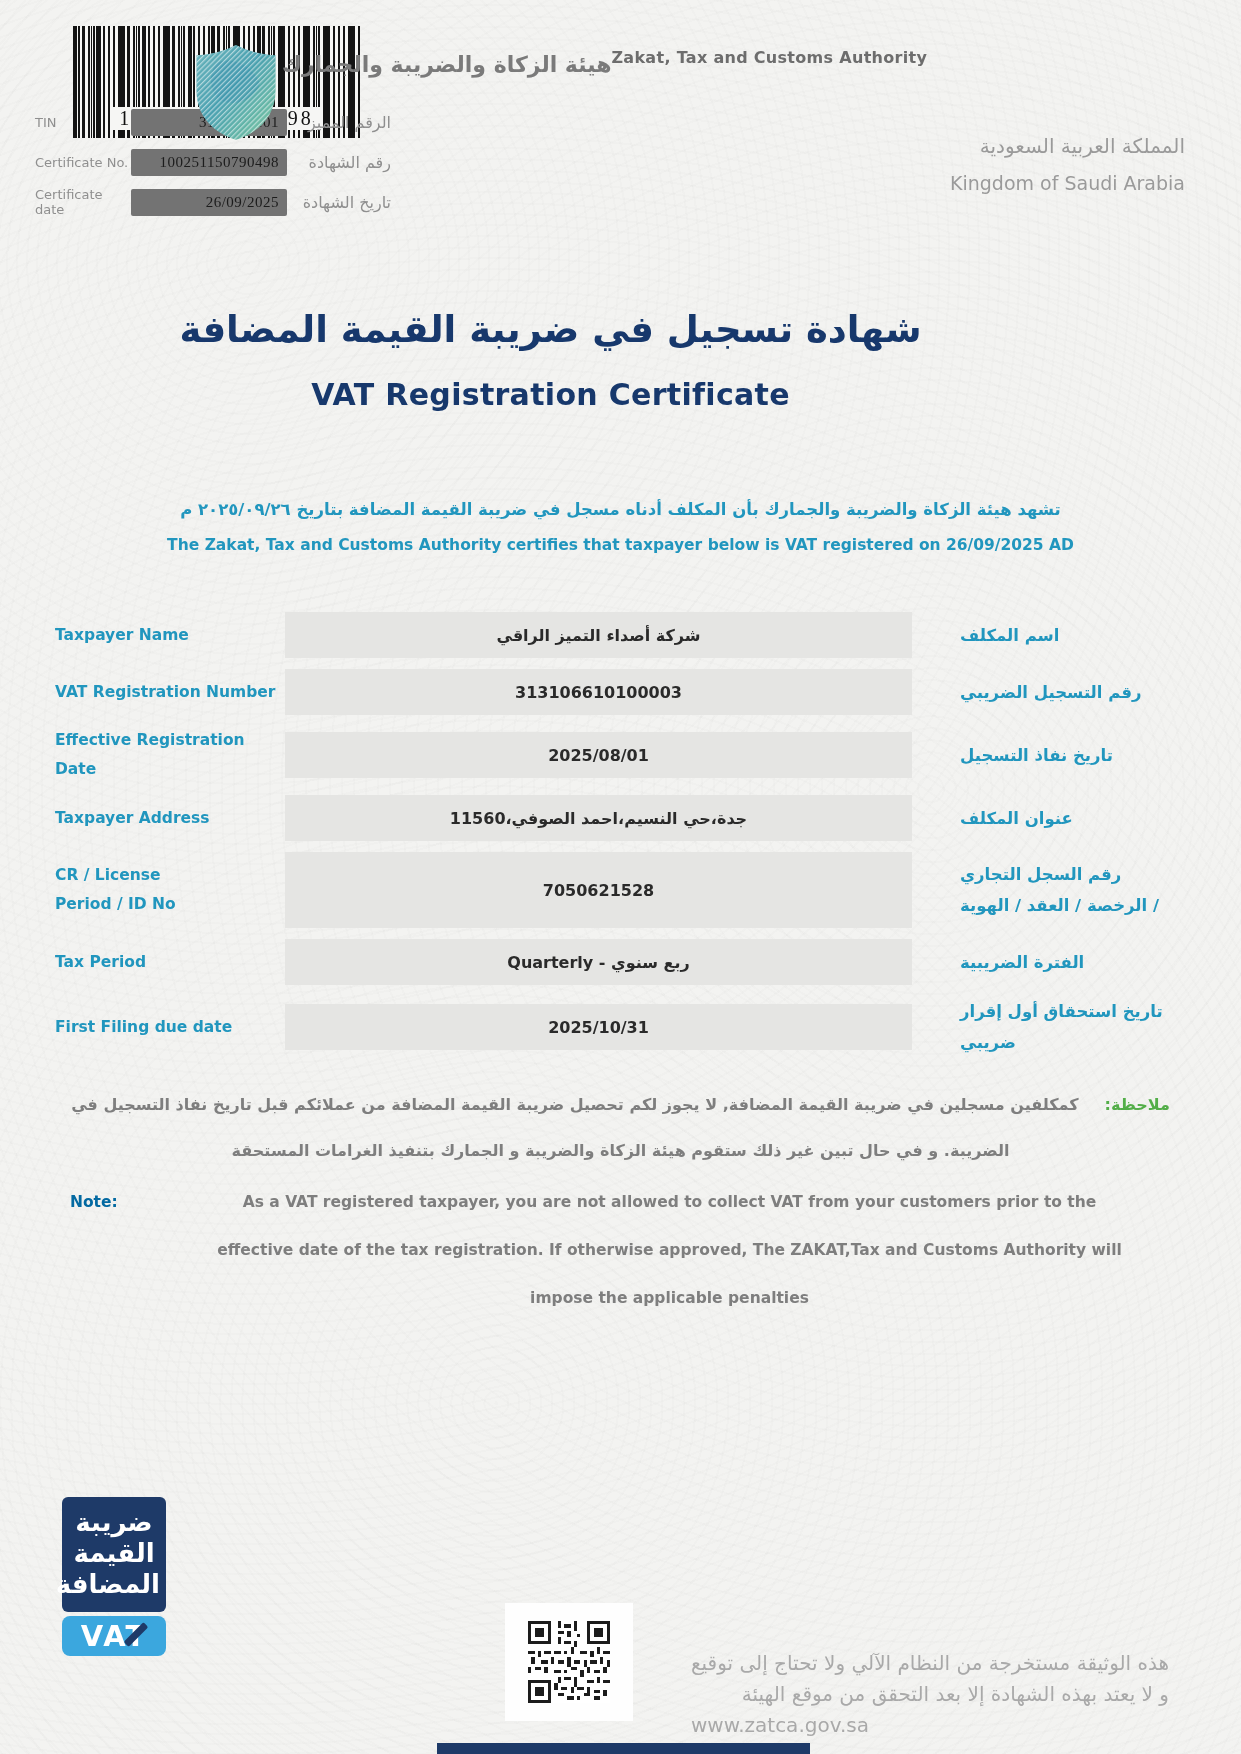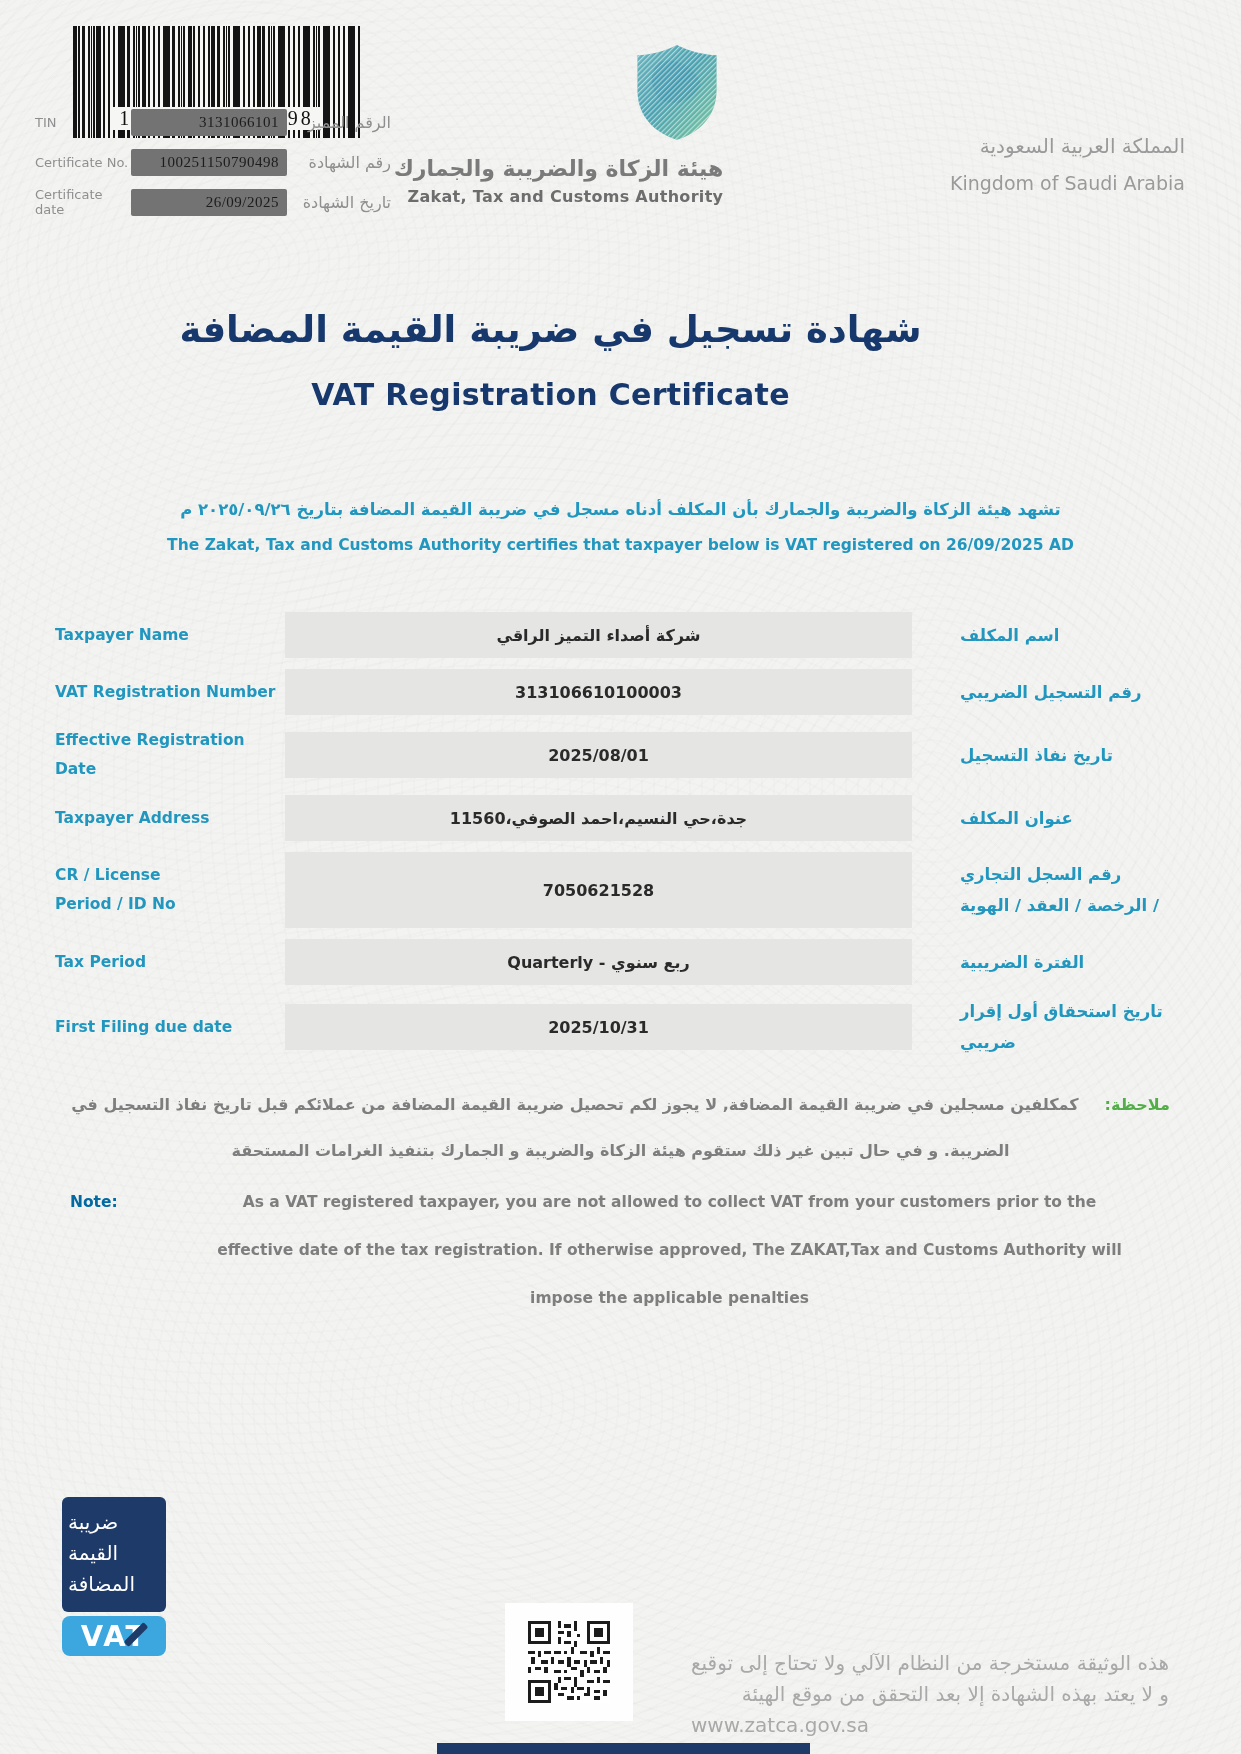--- a/index.html
+++ b/index.html
@@ -38,21 +38,21 @@
   .meta-label-en{width:96px;font-size:13px;color:#8f8f8f;}
   .meta-box{
     width:156px;height:27px;background:#737373;border-radius:2px;
     display:flex;align-items:center;justify-content:flex-end;padding-right:8px;box-sizing:border-box;
     font-family:"Liberation Serif", serif;font-size:15px;color:#1c1c1c;letter-spacing:0.5px;
   }
   .meta-label-ar{flex:1;text-align:right;direction:rtl;font-size:16px;color:#8f8f8f;padding-right:4px;}
 
   
   .header-center{position:absolute;left:0;right:0;top:42px;display:flex;justify-content:center;}
-  .header-center-inner{display:flex;flex-direction:column;align-items:flex-end;transform:translateX(-62px);}
+  .header-center-inner{display:flex;flex-direction:row;align-items:flex-start;transform:translateX(-62px);}
   .authority-ar{margin-top:10px;font-size:22px;font-weight:bold;color:#7a7a7a;direction:rtl;}
   .authority-en{margin-top:6px;font-size:16px;font-weight:bold;color:#6d6d6d;letter-spacing:0.3px;}
 
   
   .header-right{position:absolute;right:56px;top:128px;text-align:right;line-height:37px;color:#9a9a9a;}
   .country-ar{font-size:20px;direction:rtl;}
   .country-en{font-size:19px;}
 
   
   .title-block{position:absolute;left:0;right:0;top:308px;text-align:center;transform:translateX(-70px);color:#17386c;}
@@ -84,22 +84,22 @@
     color:#7e7e7e;font-weight:bold;font-size:16px;line-height:46px;
   }
   .note-ar .green{color:#53ae49;margin-left:26px;}
   .note-en{position:absolute;left:70px;right:70px;top:1178px;display:flex;}
   .note-en .green{width:98px;color:#0369a1;font-weight:bold;font-size:15.5px;line-height:48px;flex:none;}
   .note-en-text{flex:1;max-width:920px;margin:0 auto;text-align:center;color:#7e7e7e;font-weight:bold;font-size:15.5px;line-height:48px;}
 
   
   .vat-badge{position:absolute;left:62px;top:1497px;width:104px;}
   .vat-top{
-    background:#1e3a68;border-radius:6px;padding:10px 6px 12px;text-align:left;
-    color:#fff;font-weight:normal;font-size:20px;line-height:31px;direction:rtl;
+    background:#1e3a68;border-radius:6px;padding:10px 6px 12px;text-align:center;
+    color:#fff;font-weight:bold;font-size:26px;line-height:31px;direction:rtl;
   }
   .vat-bottom{
     position:relative;background:#3ba7de;border-radius:8px;margin-top:4px;height:40px;
     display:flex;align-items:center;justify-content:center;
     color:#fff;font-weight:bold;font-size:29px;letter-spacing:2px;
   }
   .vat-check{position:absolute;right:16px;top:15px;width:28px;height:7px;background:#1e3a68;transform:rotate(-45deg);border-radius:2px;}
 
   .footer-links{position:absolute;left:55px;top:1675px;display:flex;gap:46px;color:#9b9b9b;font-size:21px;}
   .qr-patch{

